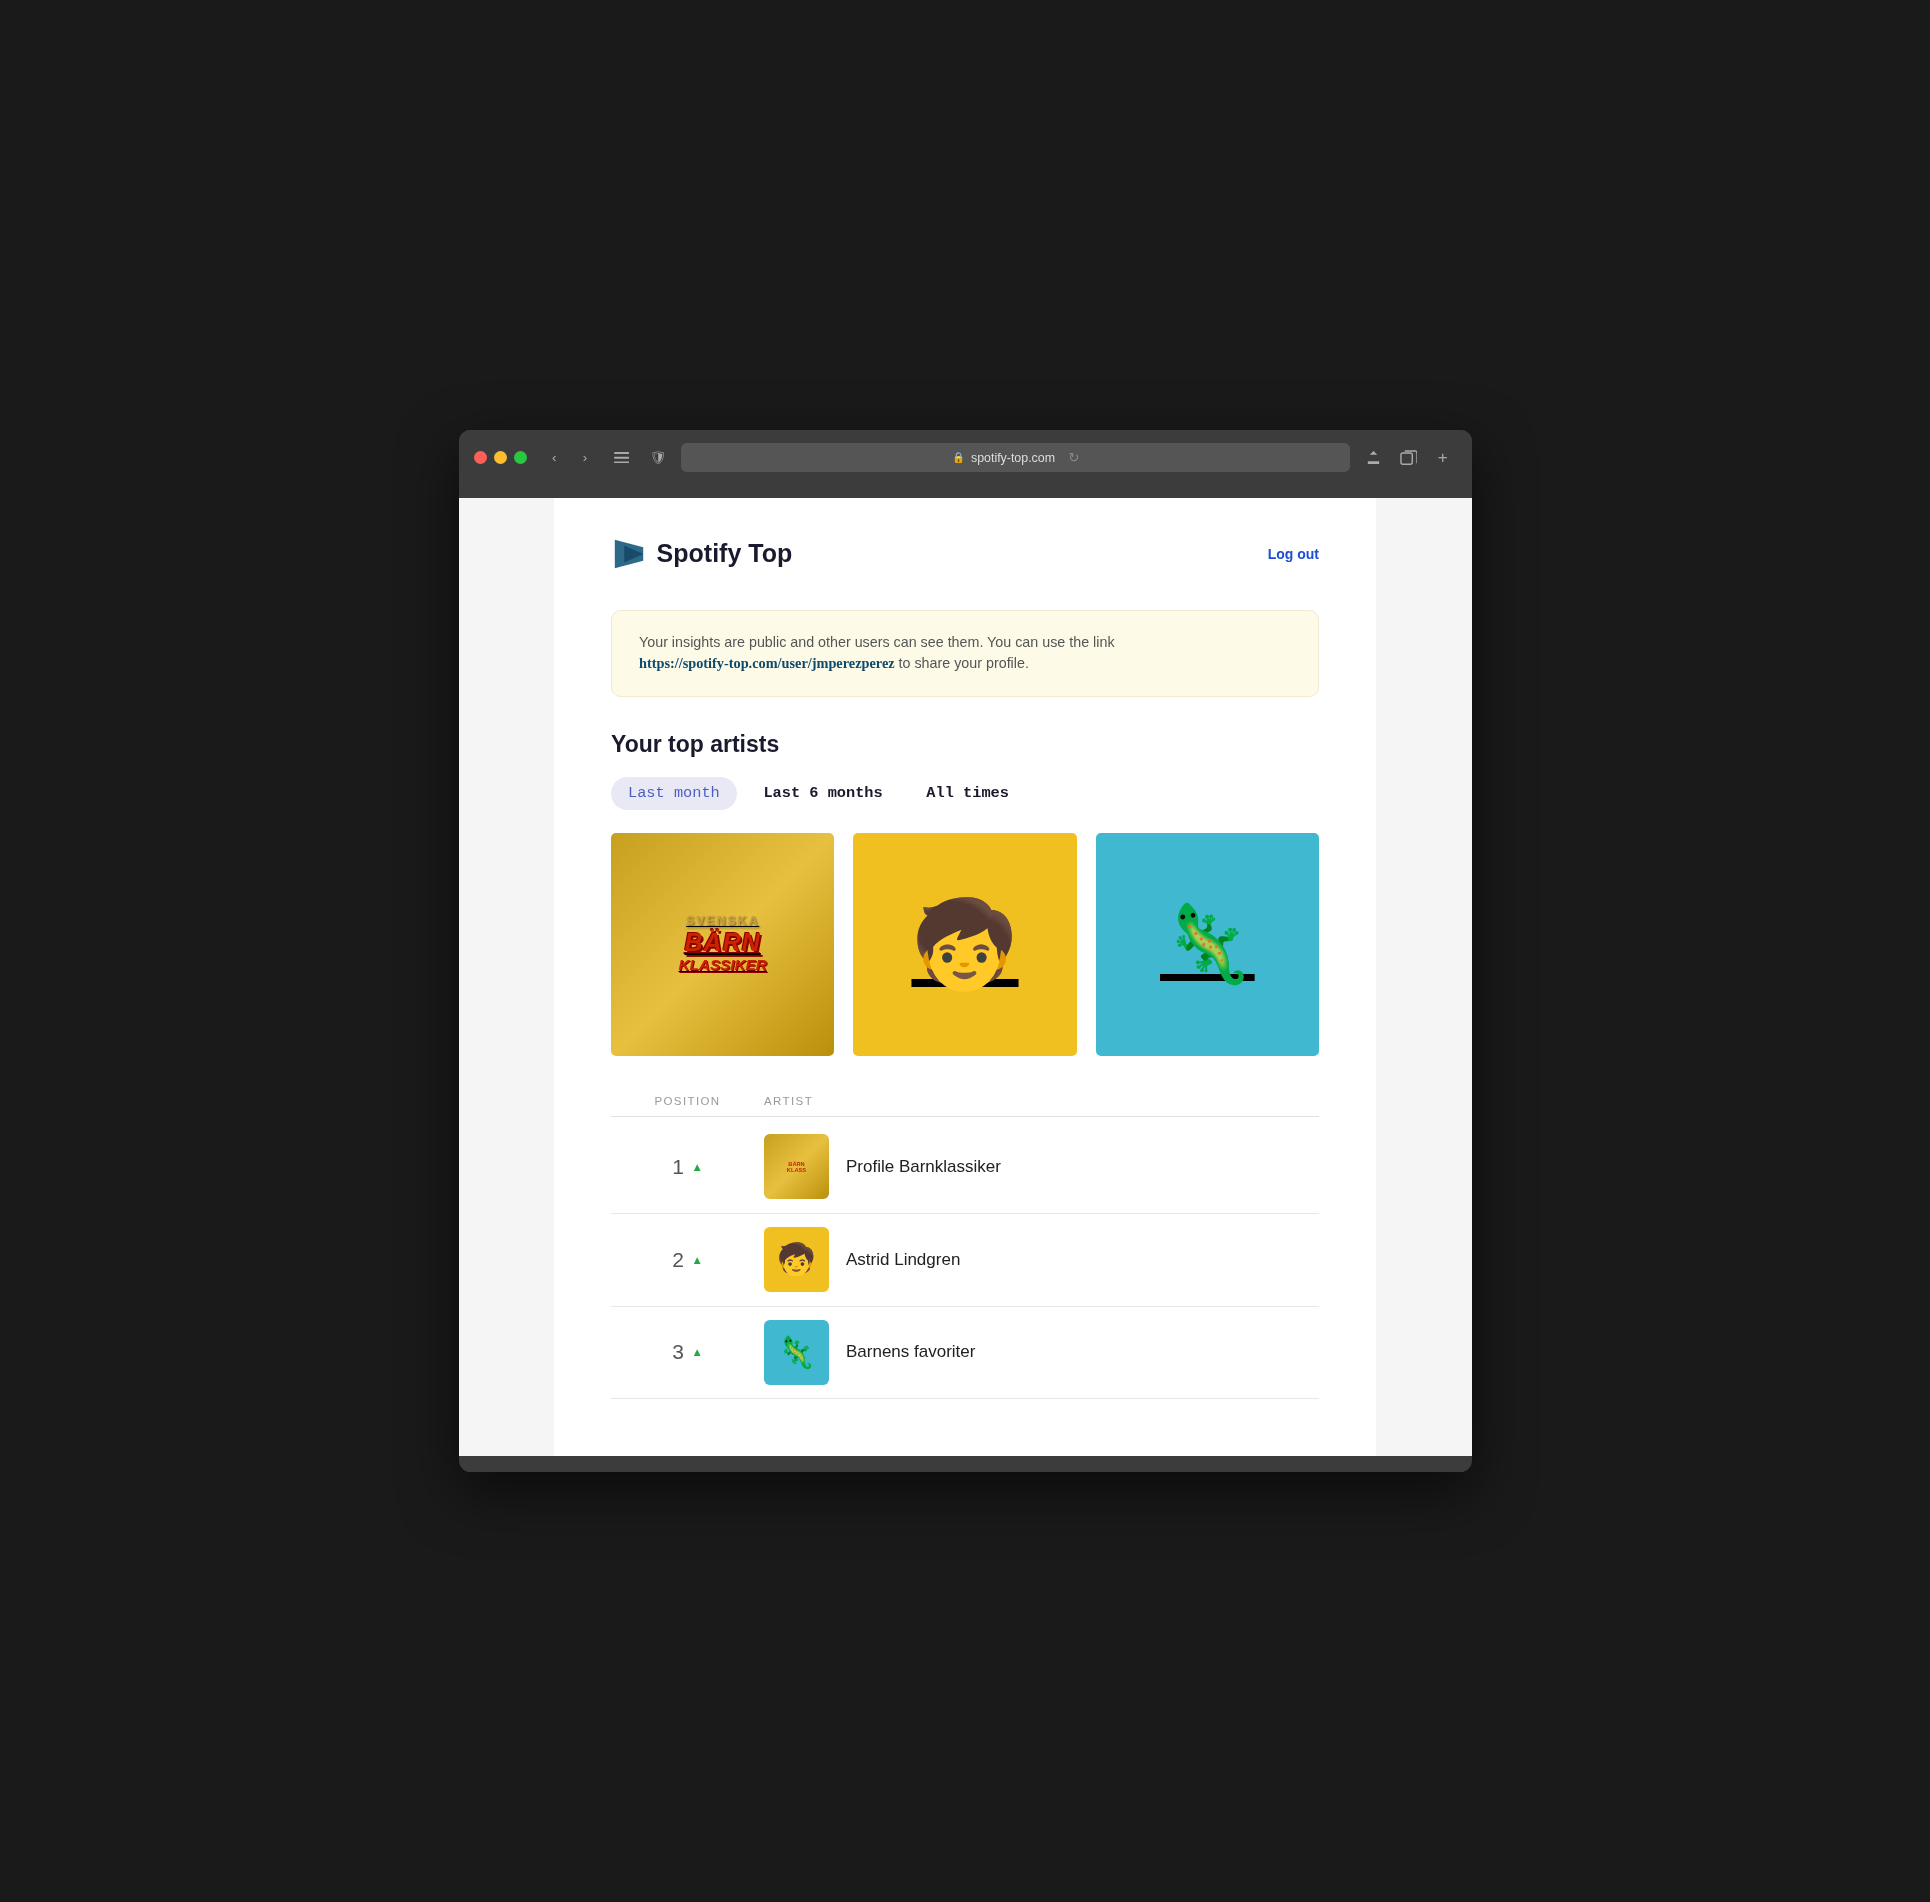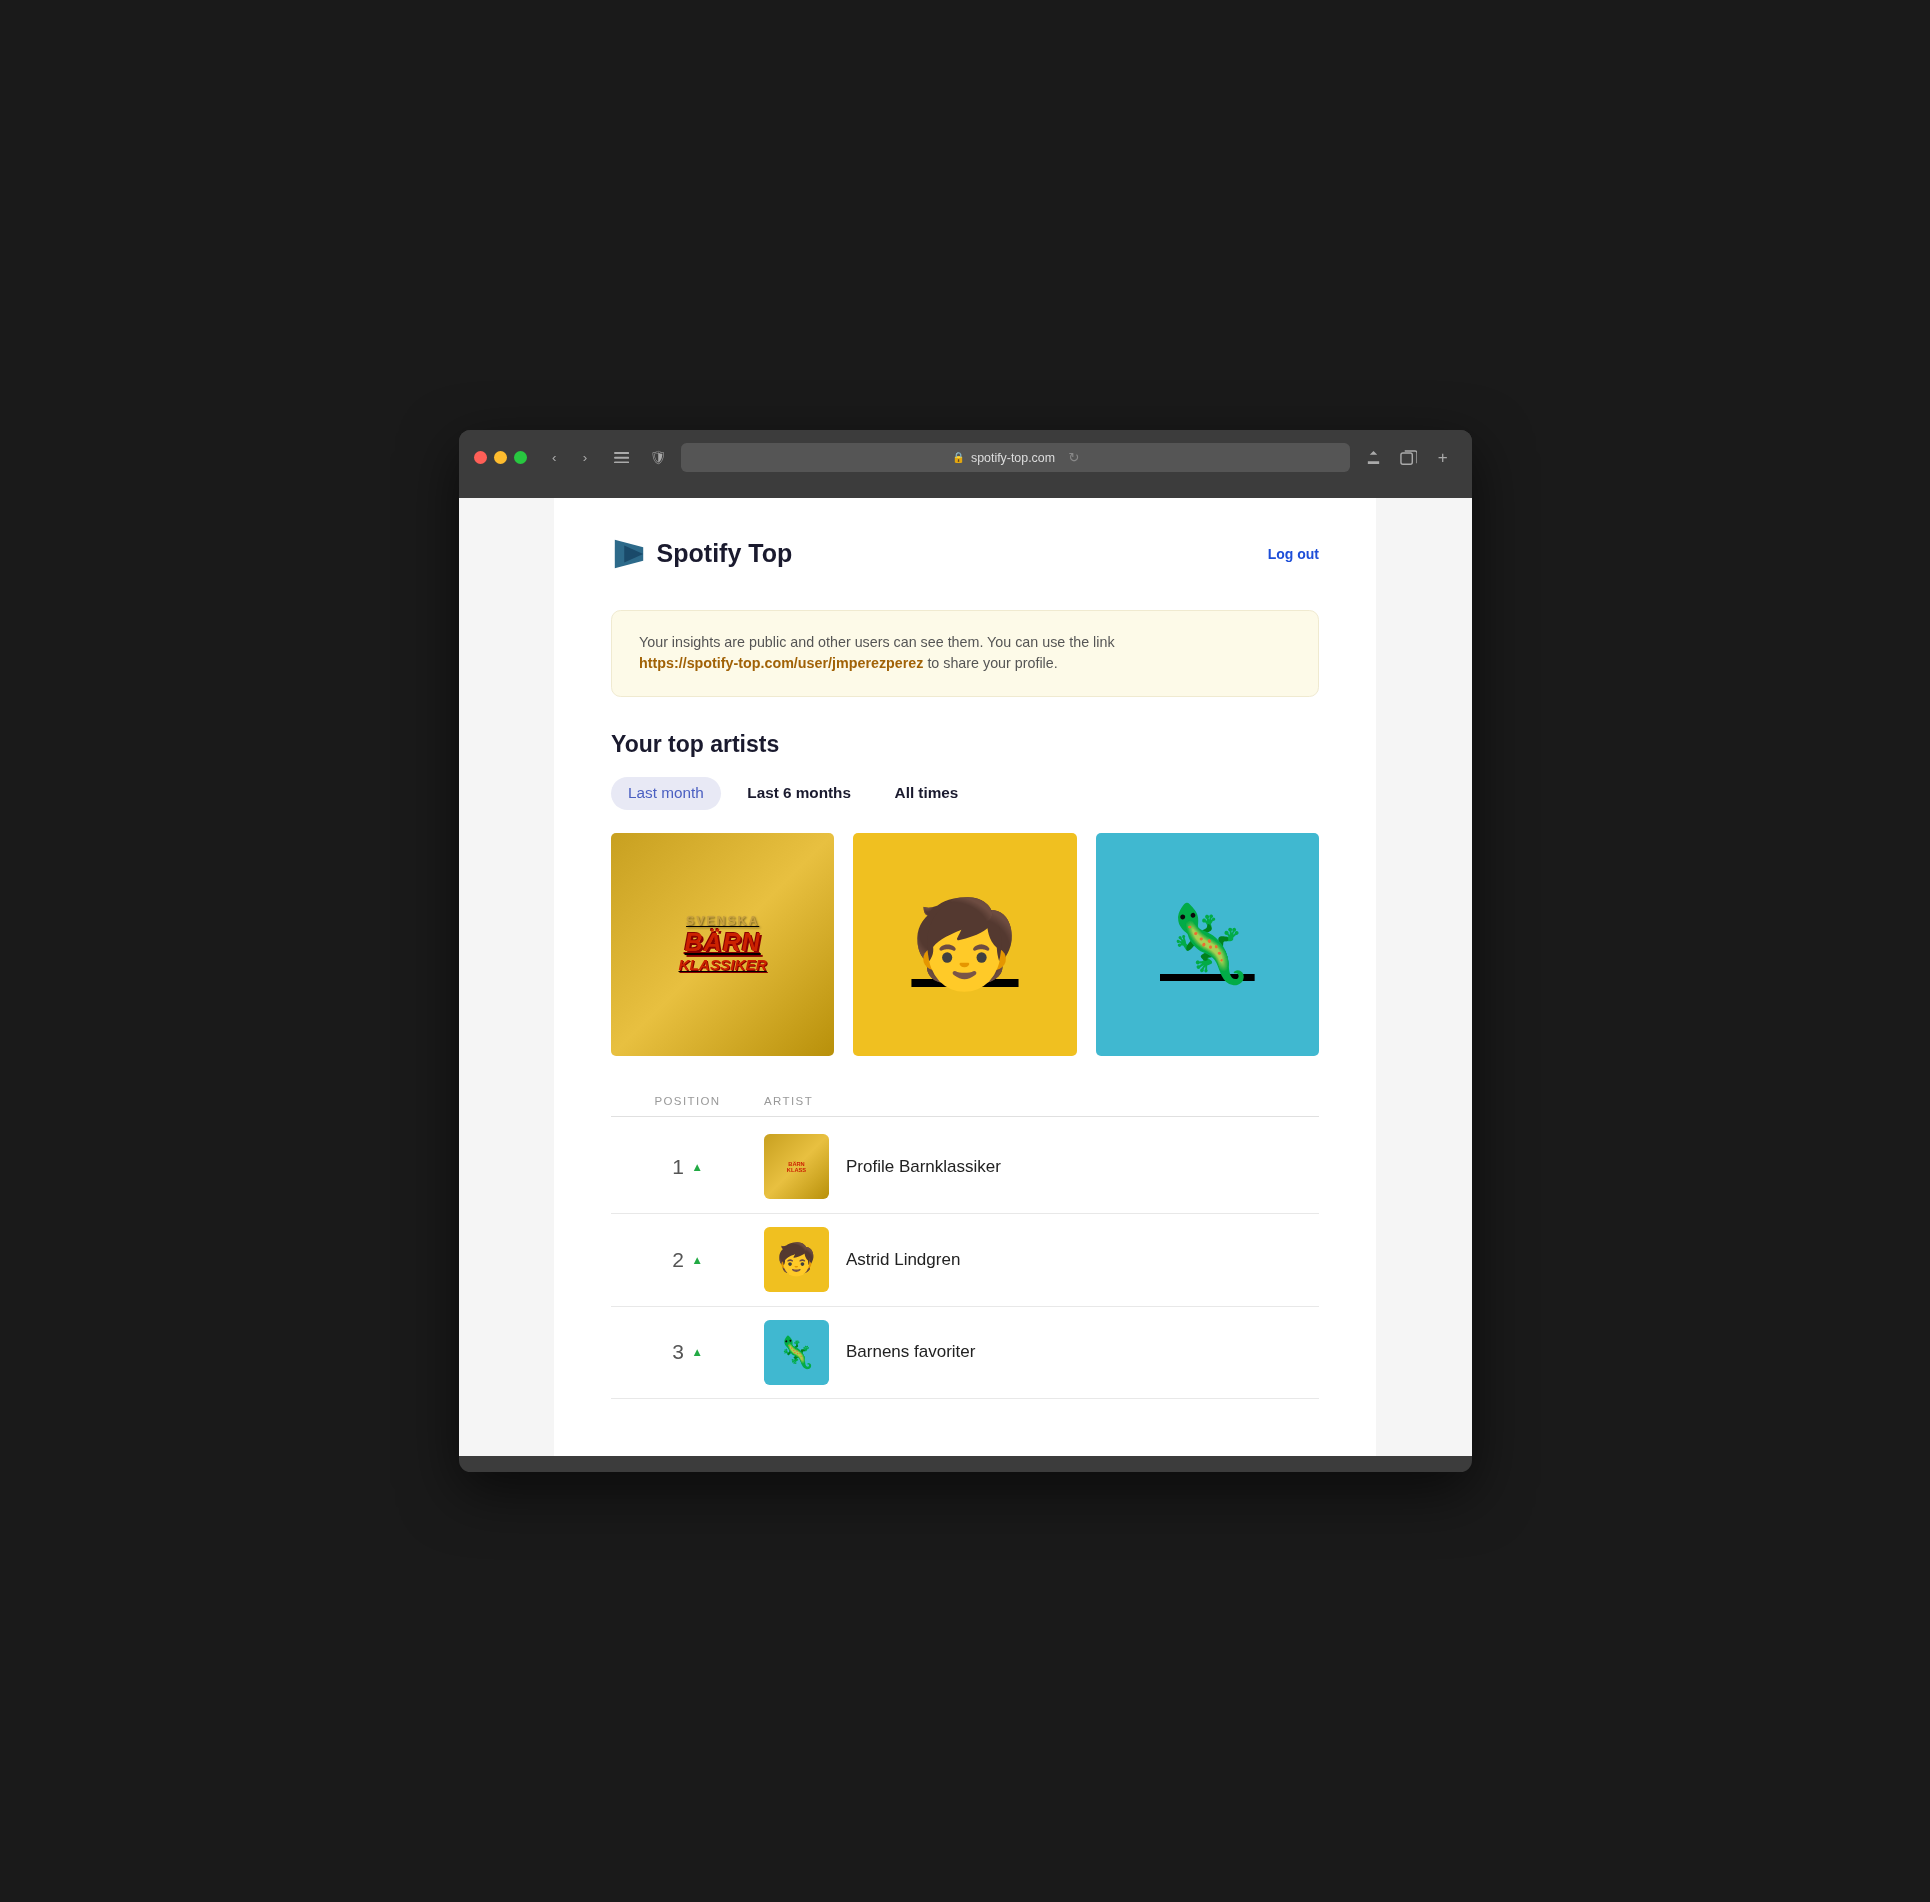--- a/index.html
+++ b/index.html
@@ -208,23 +208,24 @@
       color: #333;
     }
 
     .profile-description {
       font-size: 14.3px;
       color: #555;
       line-height: 1.5;
     }
 
     .profile-description a {
-      color: #a16207;
+      color: #0c4a6e;
       font-weight: 600;
       text-decoration: none;
+      font-family: Liberation Serif, serif;
     }
 
     .section-title {
       font-size: 23px;
       font-weight: 700;
       color: #1a1a2e;
       margin-bottom: 19px;
     }
 
     .time-filter {
@@ -233,20 +234,21 @@
       margin-bottom: 23px;
     }
 
     .time-btn {
       padding: 7.6px 17px;
       border-radius: 19px;
       border: none;
       font-size: 15.3px;
       cursor: pointer;
       font-weight: 500;
+      font-family: Liberation Mono, monospace;
     }
 
     .time-btn.active {
       background: #e8e9f5;
       color: #4a5fc1;
     }
 
     .time-btn.inactive {
       background: none;
       color: #1a1a2e;

